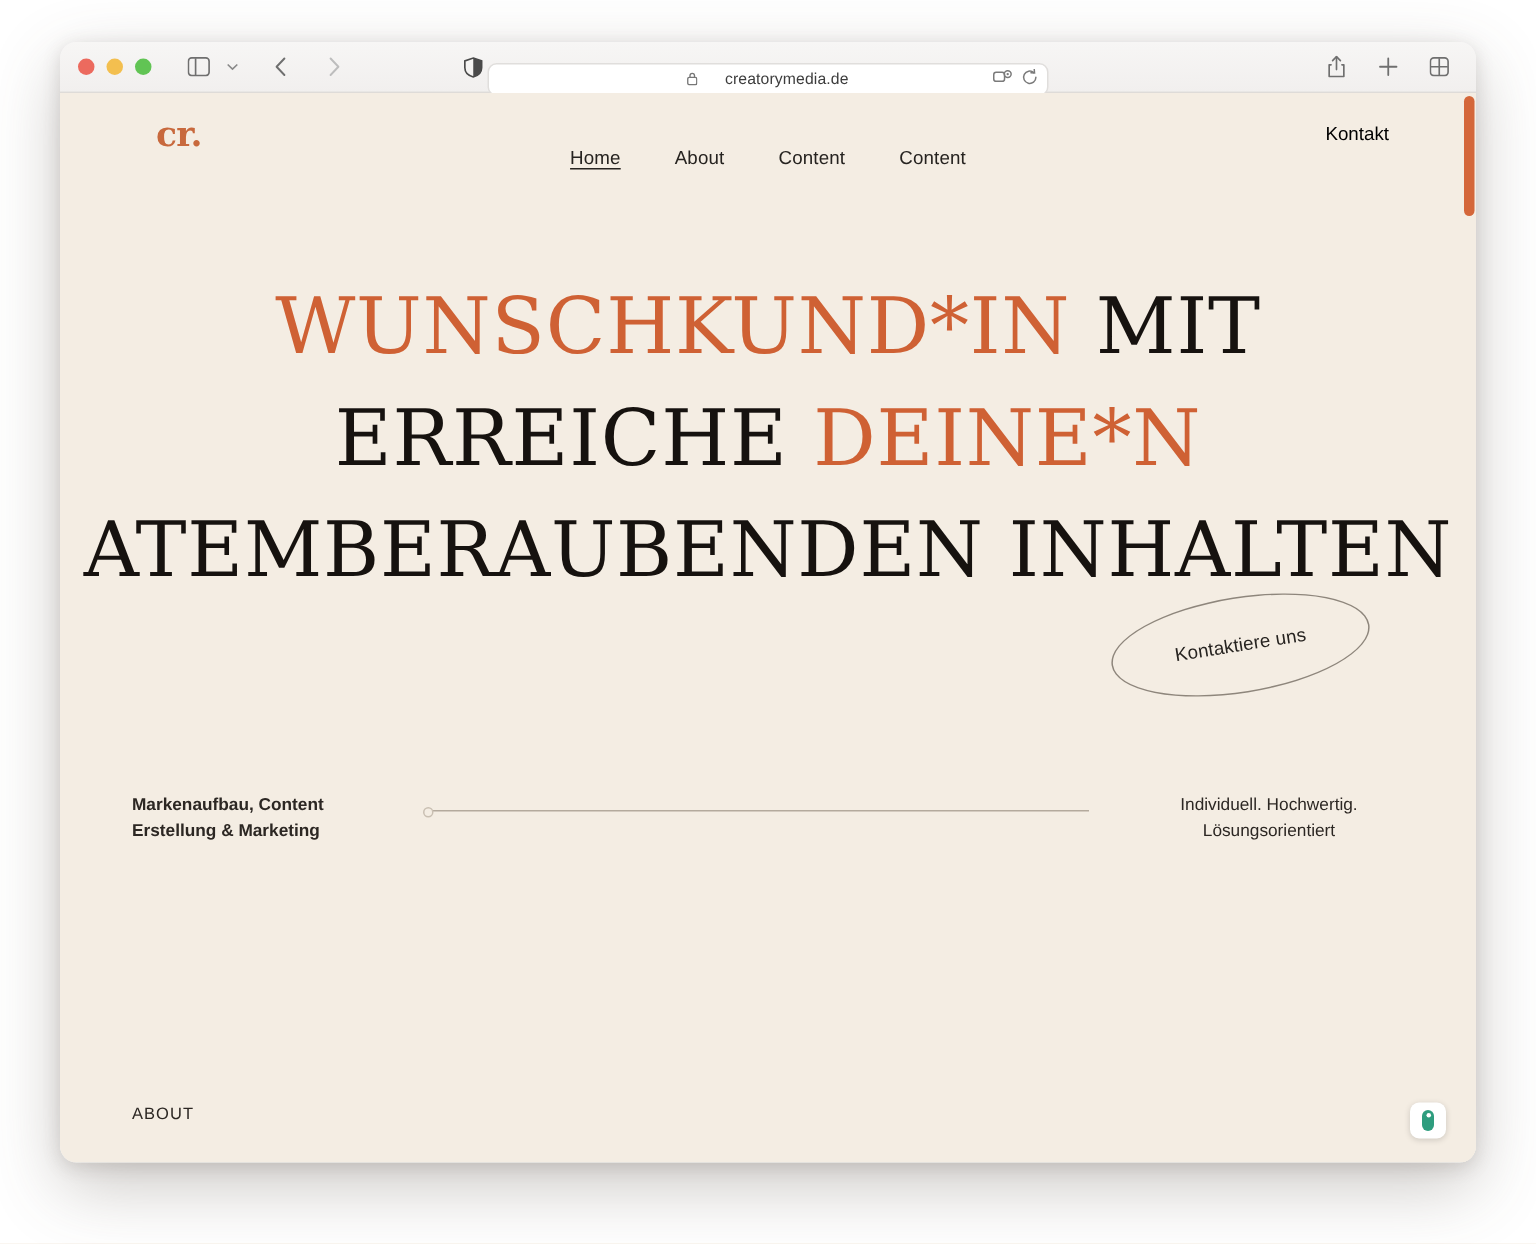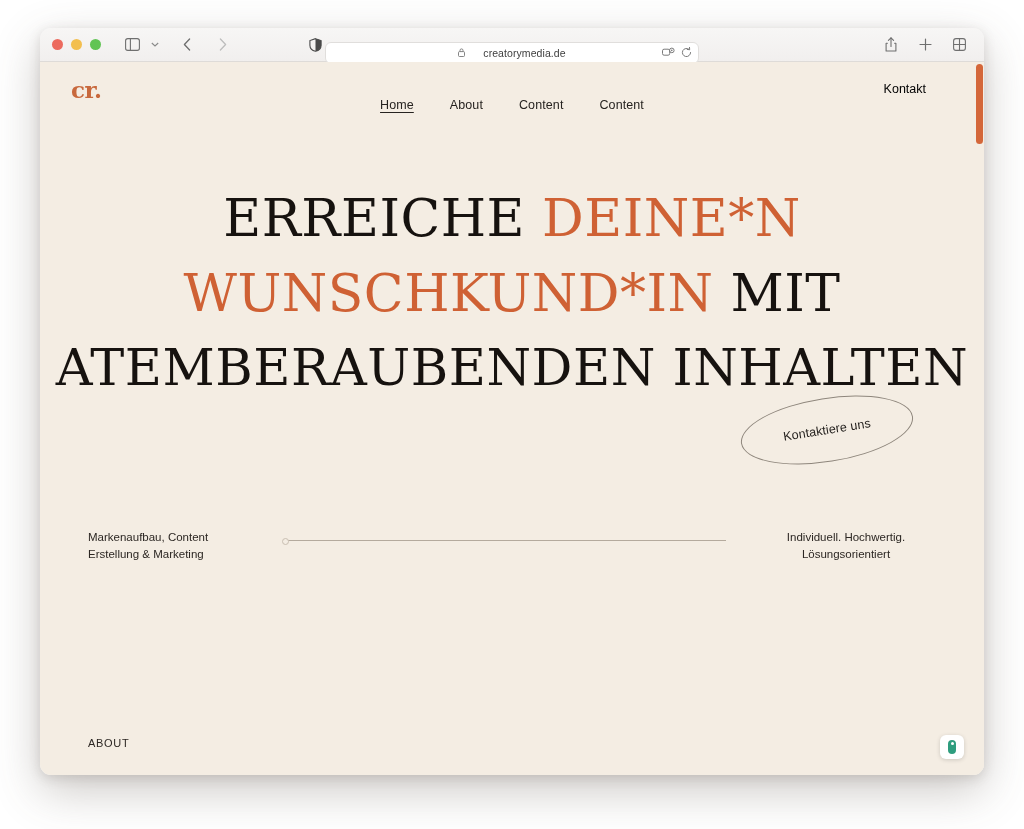--- a/index.html
+++ b/index.html
@@ -155,21 +155,21 @@
     height: 80px;
     border-radius: 4px;
     background: #d4673a;
   }
 
   
   .site-header {
     height: 54px;
     display: flex;
     align-items: center;
-    padding: 0 48px 0 31px;
+    padding: 0 48px 0 64px;
     position: relative;
   }
 
   .logo {
     font-family: "DejaVu Serif", serif;
     font-size: 23px;
     font-weight: 600;
     color: #c8693d;
     letter-spacing: -0.5px;
     line-height: 1;
@@ -255,21 +255,21 @@
     display: flex;
     align-items: flex-start;
     padding: 0 48px;
   }
   .sub-text {
     font-size: 11.5px;
     line-height: 1.45;
     color: #2c2723;
     white-space: pre-line;
   }
-  .sub-left  { width: 180px; padding-top: 5px; }
+  .sub-left  { width: 180px; padding-top: 5px; font-weight: bold; }
   .sub-right { width: 180px; padding-top: 5px; text-align: center; }
   .sub-rule {
     flex: 1;
     height: 1px;
     background: #b4aa9d;
     margin: 16px 30px 0 15px;
     position: relative;
   }
   .sub-rule::before {
     content: "";
@@ -436,27 +436,27 @@
         <a class="nav-link">About</a>
         <a class="nav-link">Content</a>
         <a class="nav-link">Content</a>
       </div>
 
       <a class="contact-link">Kontakt</a>
     </div>
 
     <div class="hero">
       <div class="headline">
+        <div class="hl-line l2">
+          <span class="accent">WUNSCHKUND*IN</span>
+          <span>MIT</span>
+        </div>
         <div class="hl-line l1">
           <span>ERREICHE</span>
           <span class="accent">DEINE*N</span>
-        </div>
-        <div class="hl-line l2">
-          <span class="accent">WUNSCHKUND*IN</span>
-          <span>MIT</span>
         </div>
         <div class="hl-line l3">ATEMBERAUBENDEN  INHALTEN</div>
       </div>
 
       <div class="badge">
         <span>Kontaktiere uns</span>
       </div>
     </div>
 
     <div class="sub-row">

